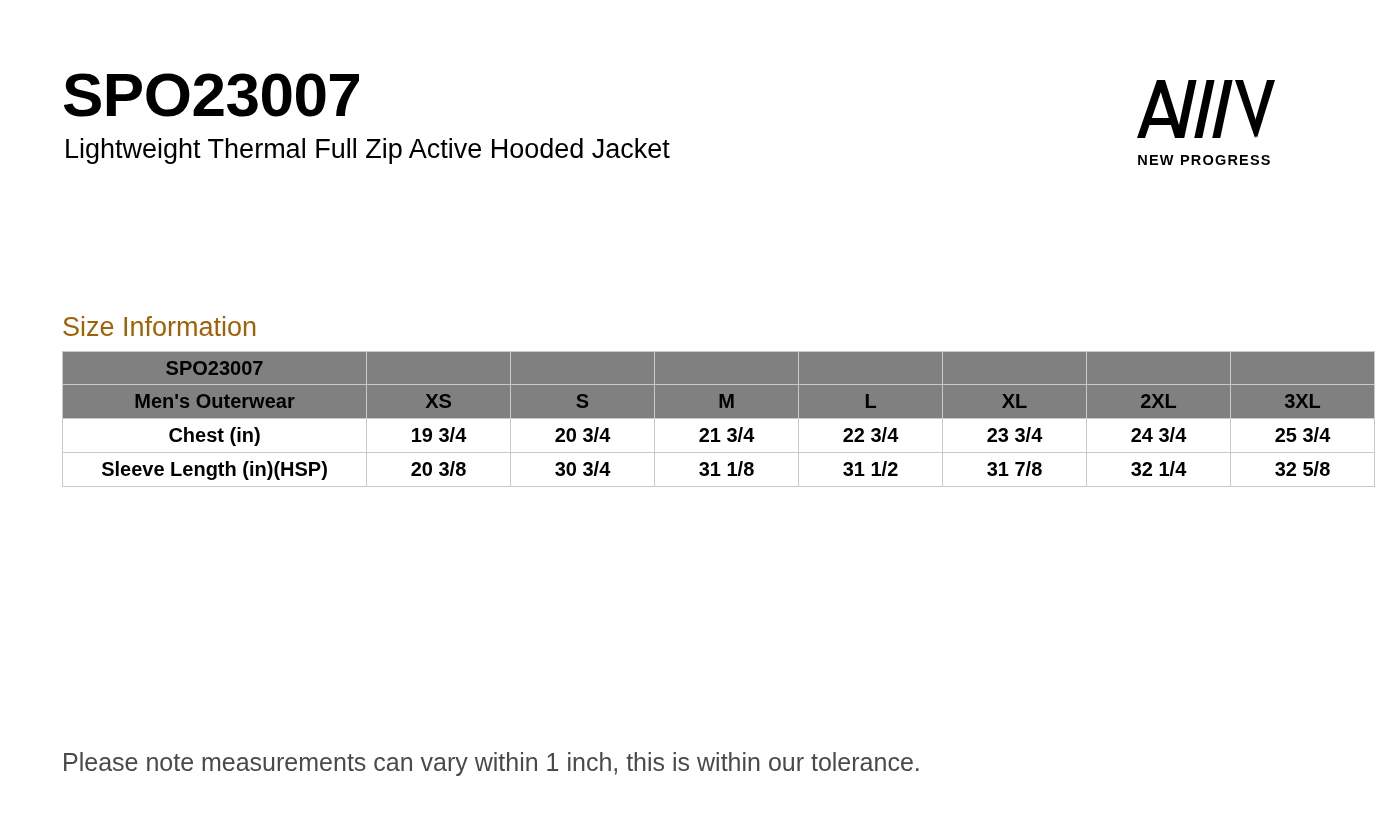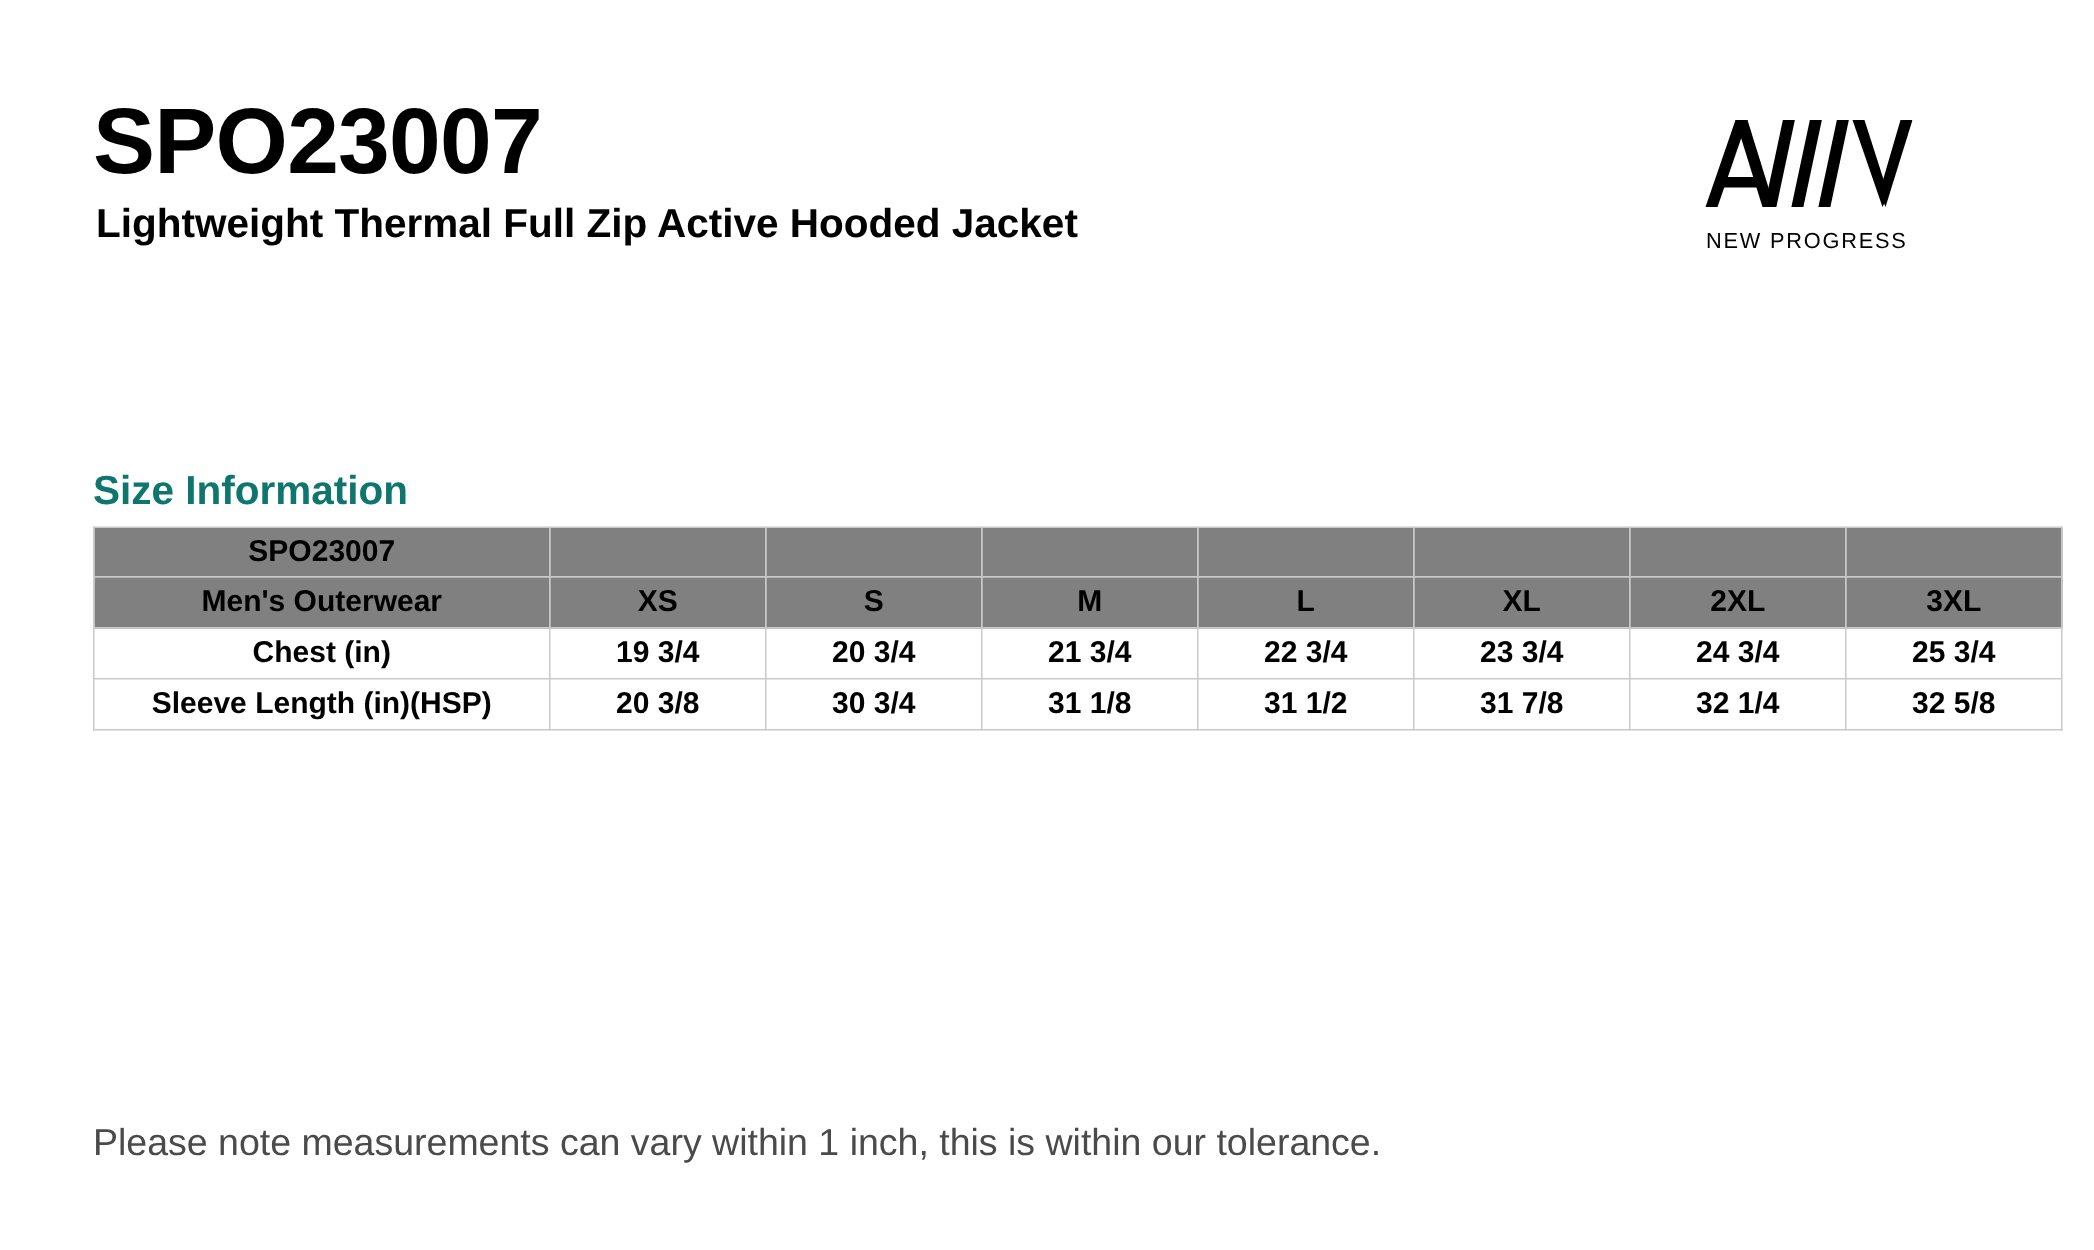--- a/index.html
+++ b/index.html
@@ -34,58 +34,58 @@
   .product-code {
     font-size: 62px;
     font-weight: bold;
     line-height: 1.05;
     letter-spacing: -0.5px;
     margin: 0;
     color: #000;
   }
   .product-name {
     font-size: 27px;
-    font-weight: bold;
+    font-weight: normal;
     margin: 6px 0 0 2px;
     line-height: 1.2;
     color: #000;
   }
 
   
   .logo-block {
     position: absolute;
     top: 78px;
     right: 62px;
     width: 145px;
     text-align: center;
   }
   .logo-mark {
     display: block;
     margin: 0 auto;
   }
   .logo-text {
     font-size: 14.5px;
-    font-weight: normal;
+    font-weight: bold;
     letter-spacing: 1.2px;
     margin-top: 8px;
     color: #000;
   }
 
   
   .size-section {
     position: absolute;
     top: 312px;
     left: 62px;
     right: 62px;
   }
   .section-title {
     font-size: 27px;
-    font-weight: bold;
+    font-weight: normal;
     margin: 0 0 8px 0;
-    color: #0f766e;
+    color: #a16207;
   }
 
   table.size-table {
     border-collapse: collapse;
     width: 1245px;
     table-layout: fixed;
   }
   table.size-table td {
     border: 1px solid #c9c9c9;
     text-align: center;

